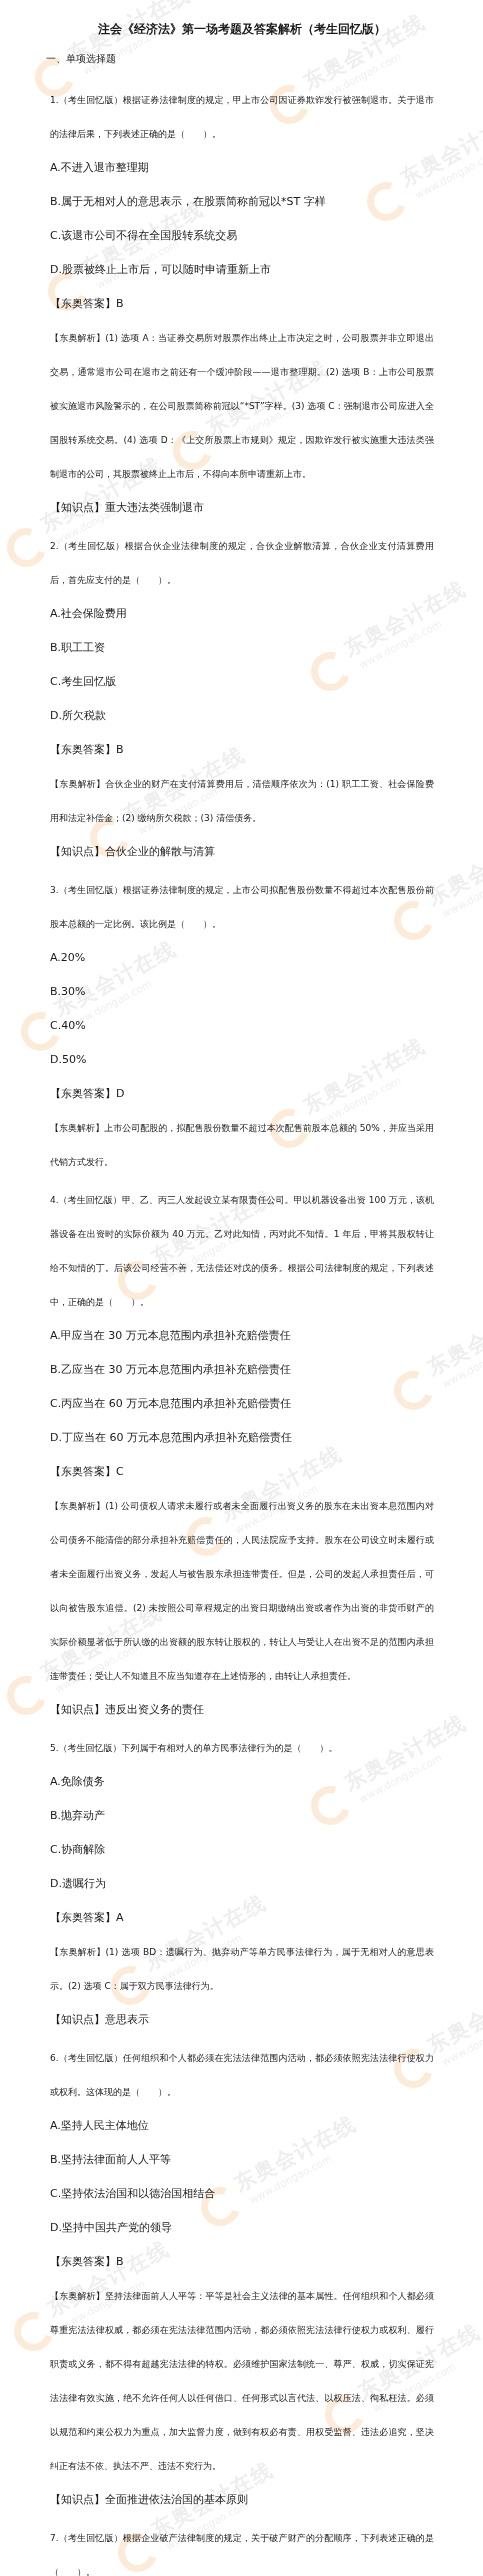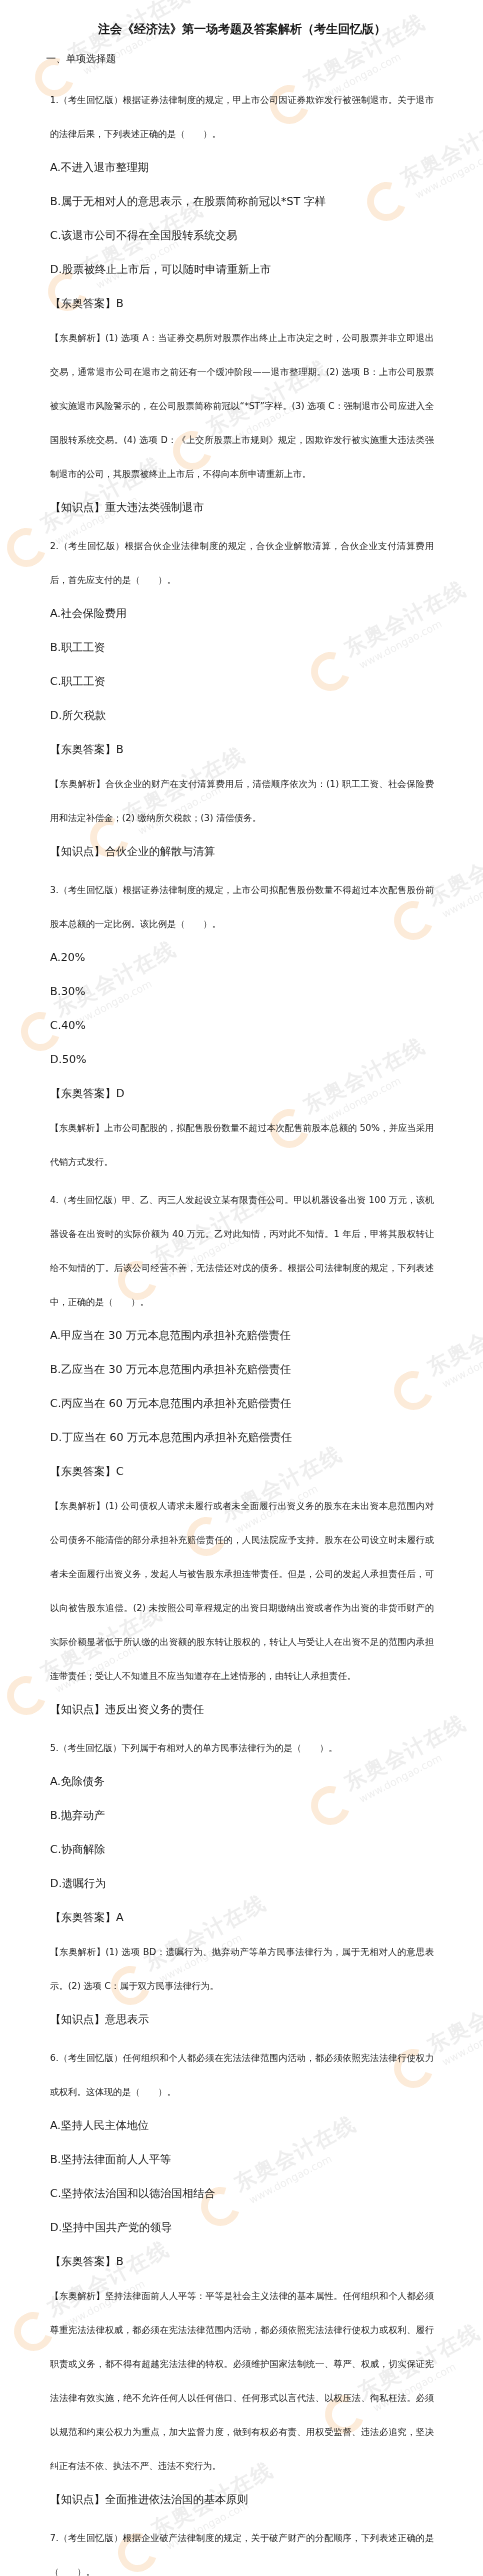--- a/index.html
+++ b/index.html
@@ -146,21 +146,21 @@
     <p class="line">D.股票被终止上市后，可以随时申请重新上市</p>
     <p class="line">【东奥答案】B</p>
     <p class="para">【东奥解析】(1) 选项 A：当证券交易所对股票作出终止上市决定之时，公司股票并非立即退出交易，通常退市公司在退市之前还有一个缓冲阶段——退市整理期。(2) 选项 B：上市公司股票被实施退市风险警示的，在公司股票简称前冠以“*ST”字样。(3) 选项 C：强制退市公司应进入全国股转系统交易。(4) 选项 D：《上交所股票上市规则》规定，因欺诈发行被实施重大违法类强制退市的公司，其股票被终止上市后，不得向本所申请重新上市。</p>
     <p class="line">【知识点】重大违法类强制退市</p>
   </div>
 
   <div class="question">
     <p class="para">2.（考生回忆版）根据合伙企业法律制度的规定，合伙企业解散清算，合伙企业支付清算费用后，首先应支付的是（　　）。</p>
     <p class="line">A.社会保险费用</p>
     <p class="line">B.职工工资</p>
-    <p class="line">C.职工工资</p>
+    <p class="line">C.考生回忆版</p>
     <p class="line">D.所欠税款</p>
     <p class="line">【东奥答案】B</p>
     <p class="para">【东奥解析】合伙企业的财产在支付清算费用后，清偿顺序依次为：(1) 职工工资、社会保险费用和法定补偿金；(2) 缴纳所欠税款；(3) 清偿债务。</p>
     <p class="line">【知识点】合伙企业的解散与清算</p>
   </div>
 
   <div class="question">
     <p class="para">3.（考生回忆版）根据证券法律制度的规定，上市公司拟配售股份数量不得超过本次配售股份前股本总额的一定比例。该比例是（　　）。</p>
     <p class="line">A.20%</p>
     <p class="line">B.30%</p>

